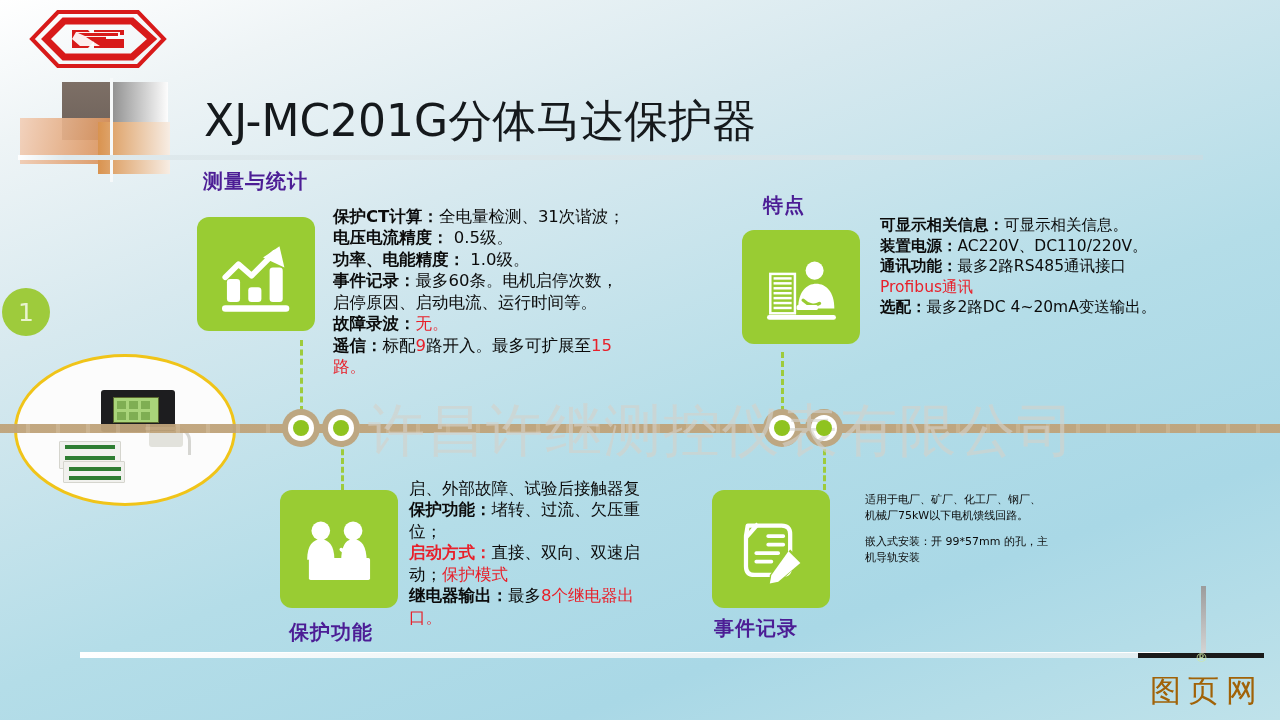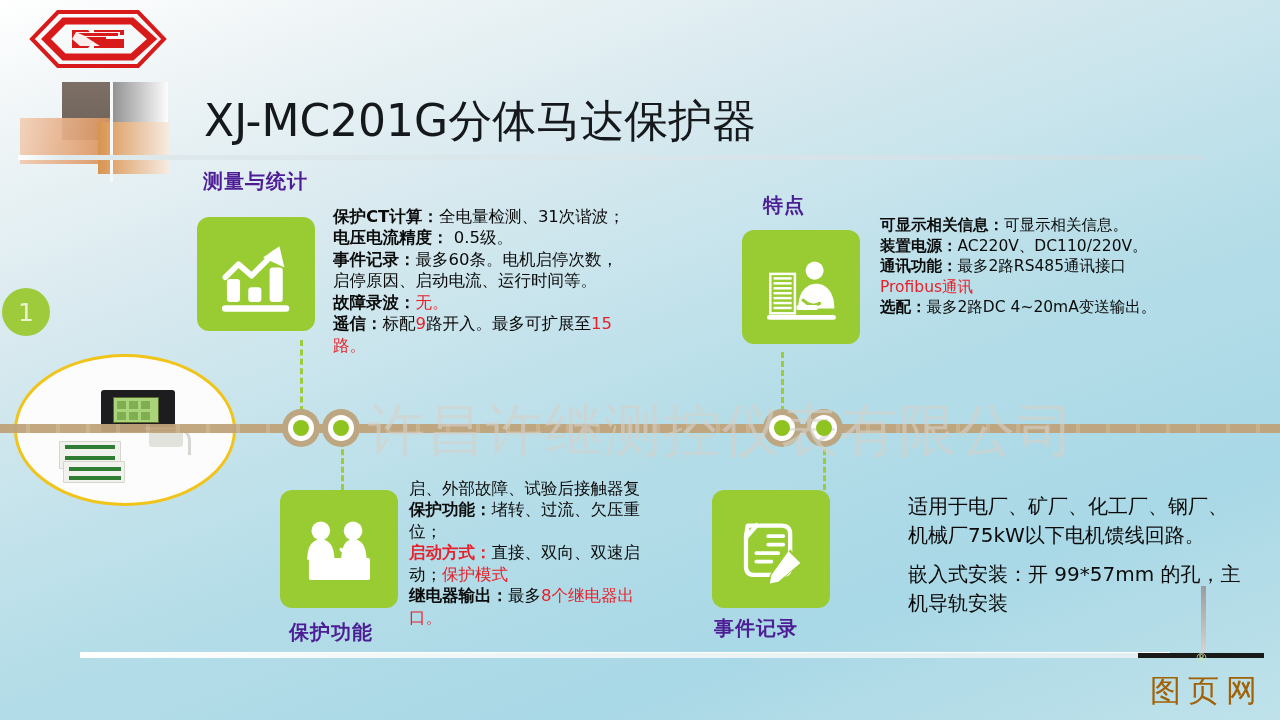--- a/index.html
+++ b/index.html
@@ -167,21 +167,21 @@
     position: absolute; color: #0b0b0b; line-height: 1.30;
     white-space: nowrap;
   }
   .txtblock .ln { display: block; }
   .txtblock b { font-weight: 700; }
   .red { color: #e8202a; }
 
   .blk-measure { left: 333px; top: 206px; font-size: 16.5px; }
   .blk-feature { left: 880px; top: 215px; font-size: 15.5px; }
   .blk-protect { left: 409px; top: 478px; font-size: 16.5px; }
-  .blk-scope   { left: 908px; top: 492px; font-size: 20px; line-height: 1.45; }
+  .blk-scope   { left: 865px; top: 492px; font-size: 11px; line-height: 1.45; }
 
   .blk-feature .ln { line-height: 1.33; }
 </style>
 </head>
 <body>
 
 <div id="slide">
 
   <div class="logo-wrap">
     <svg viewBox="0 0 140 62" width="140" height="62" aria-hidden="true">
@@ -317,20 +317,21 @@
   </div>
 
   <div class="sec-head head-measure">测量与统计</div>
   <div class="sec-head head-feature">特点</div>
   <div class="sec-head head-protect">保护功能</div>
   <div class="sec-head head-scope">事件记录</div>
 
   <div class="txtblock blk-measure">
     <span class="ln"><b>保护CT计算：</b><span>全电量检测、31次谐波；</span></span>
     <span class="ln"><b>电压电流精度：</b><span> 0.5级。</span></span>
+    <span class="ln"><b>功率、电能精度：</b><span> 1.0级。</span></span>
     <span class="ln"><b>事件记录：</b><span>最多60条。电机启停次数，</span></span>
     <span class="ln"><span>启停原因、启动电流、运行时间等。</span></span>
     <span class="ln"><b>故障录波：</b><span class="red">无。</span></span>
     <span class="ln"><b>遥信：</b><span>标配</span><span class="red">9</span><span>路开入。最多可扩展至</span><span class="red">15</span></span>
     <span class="ln red">路。</span>
   </div>
 
   <div class="txtblock blk-feature">
     <span class="ln"><b>可显示相关信息：</b><span>可显示相关信息。</span></span>
     <span class="ln"><b>装置电源：</b><span>AC220V、DC110/220V。</span></span>

